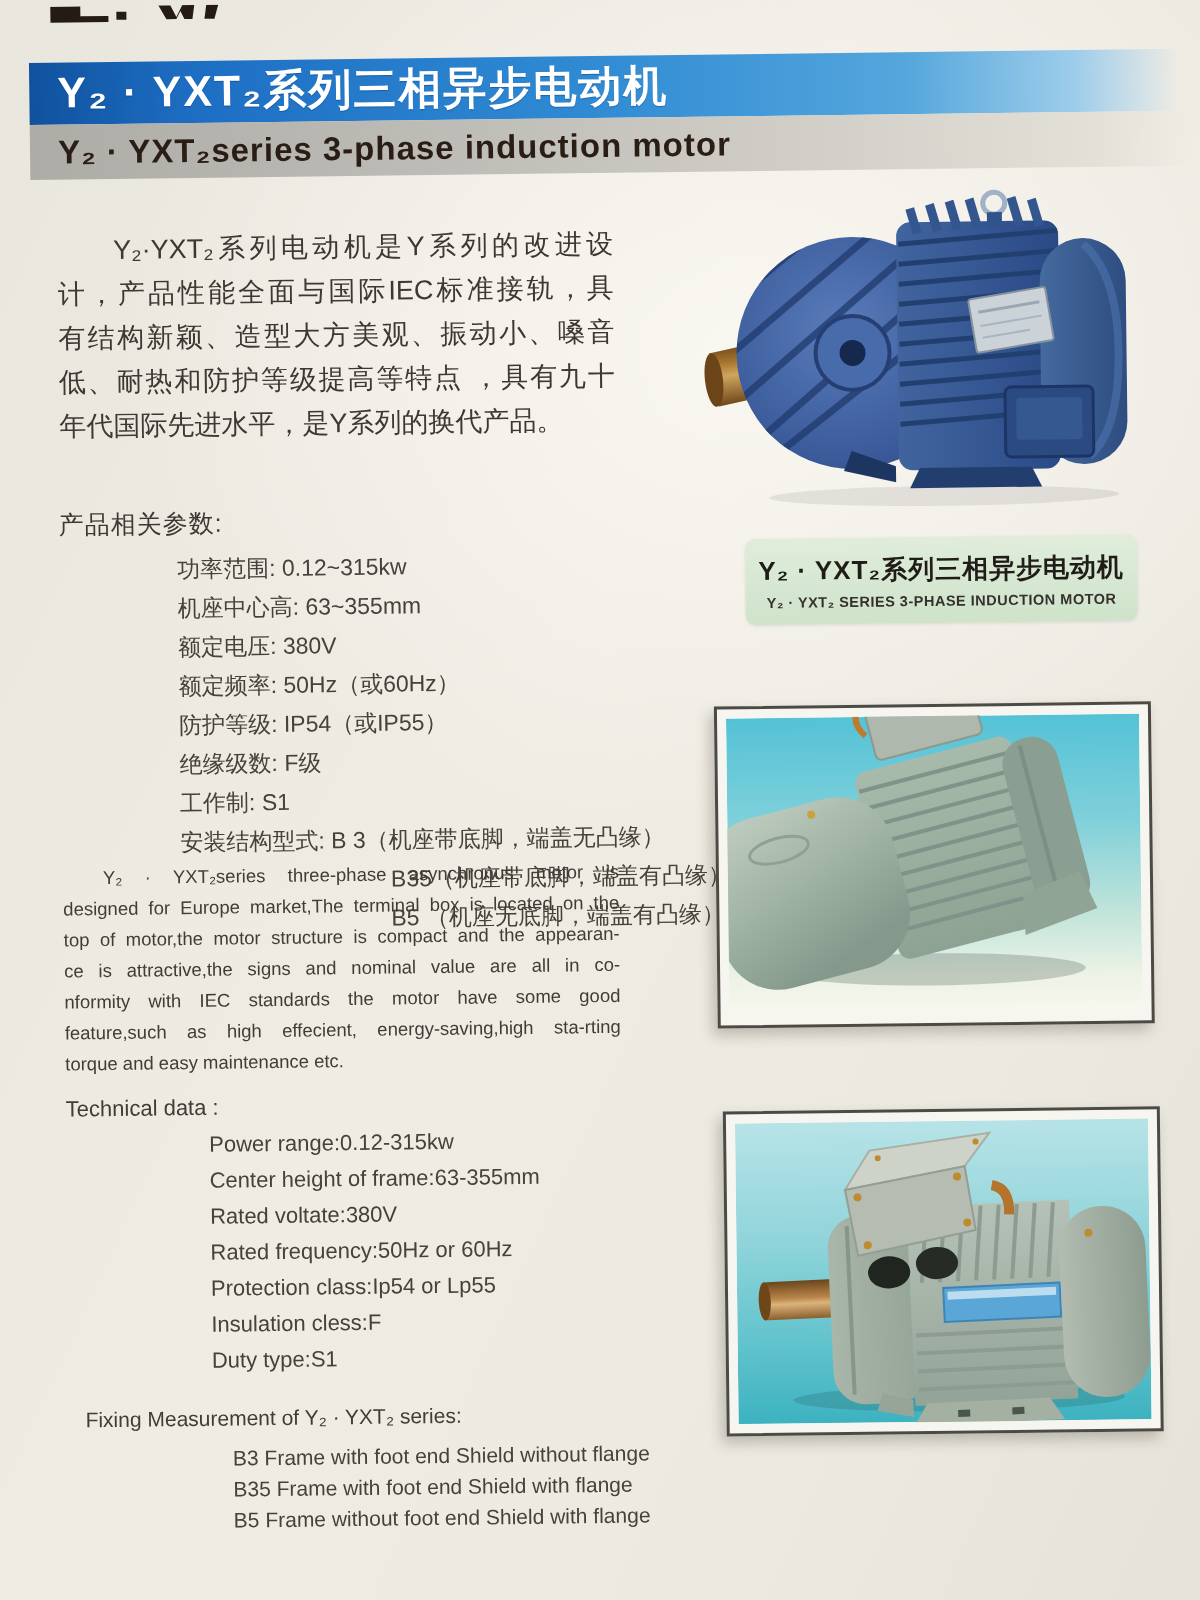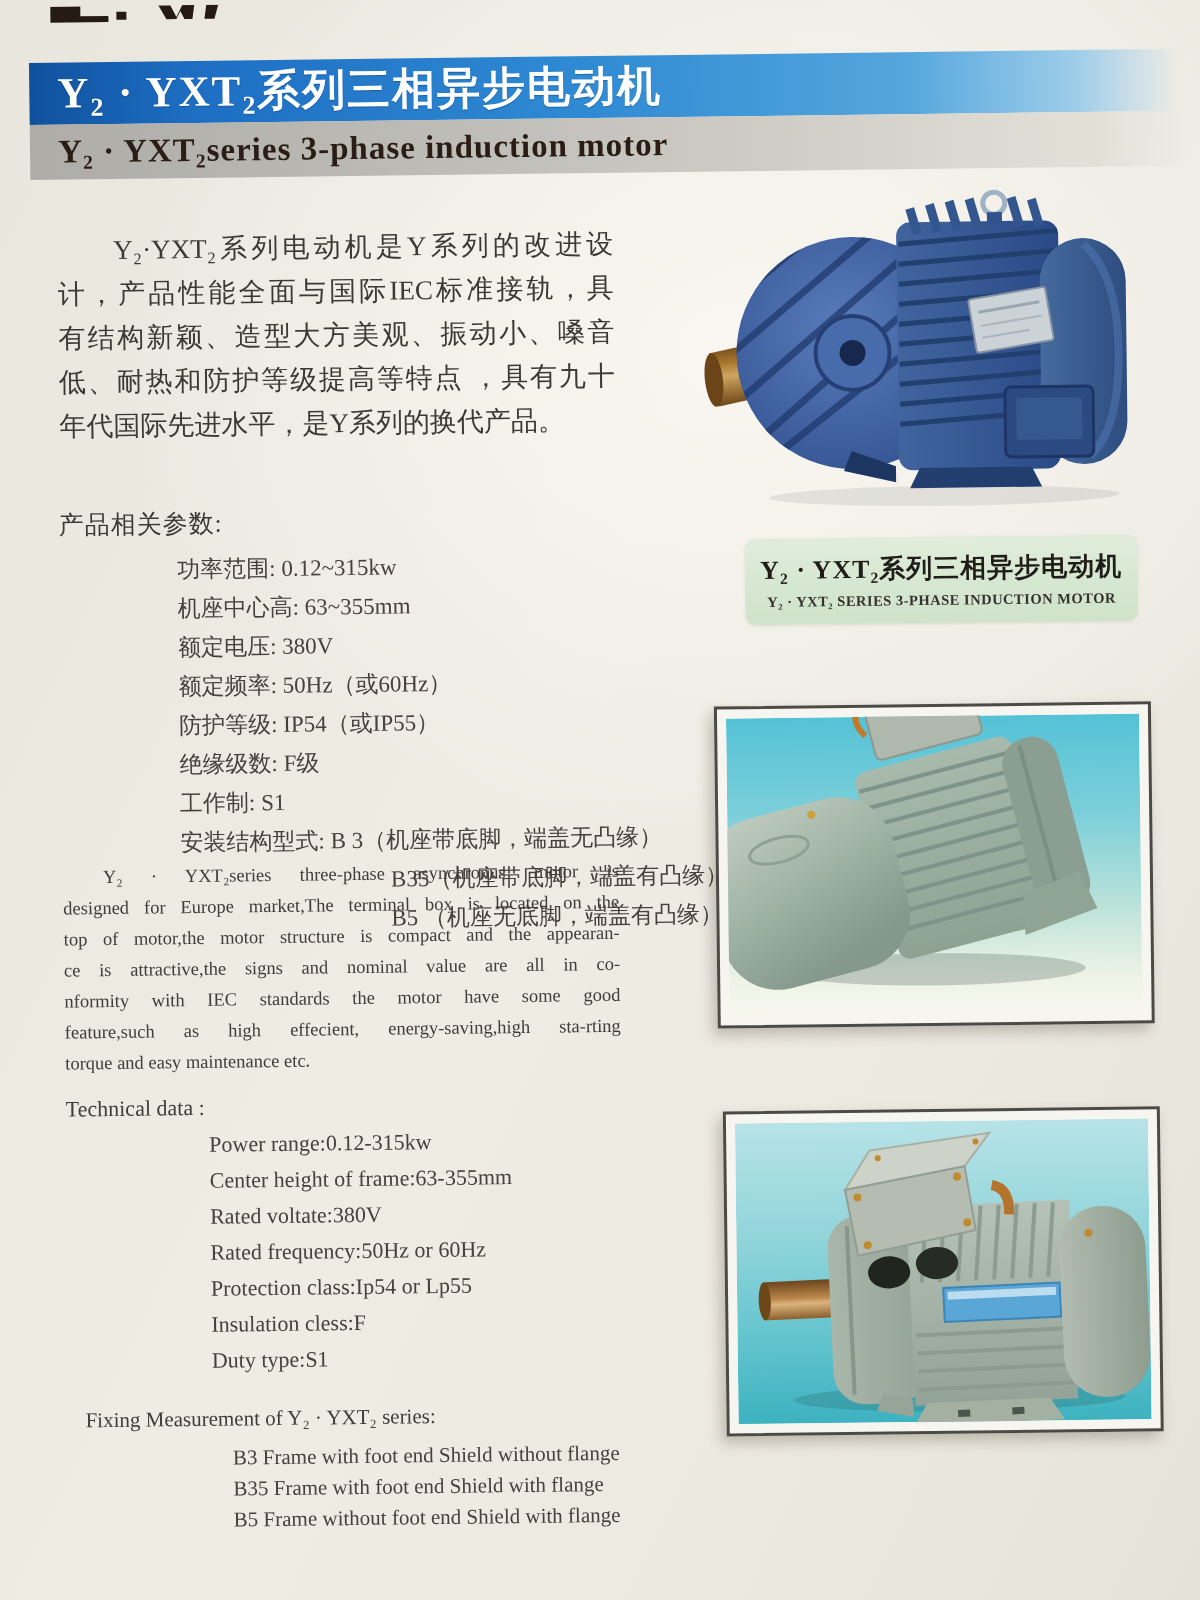--- a/index.html
+++ b/index.html
@@ -1,18 +1,18 @@
 <!DOCTYPE html>
 <html><head>
 <meta charset="utf-8">
 <style>
   html,body{margin:0;padding:0;}
   #page{
     position:relative;width:1200px;height:1600px;overflow:hidden;
-    font-family:Liberation Serif, serif;
+    font-family:Liberation Sans, sans-serif;
     background:
       radial-gradient(900px 700px at 62% 22%, rgba(250,248,242,.9), rgba(250,248,242,0) 70%),
       linear-gradient(115deg,#e9e6de 0%,#efece4 45%,#ece9e1 75%,#e5e2d9 100%);
     color:#3c3833;
   }
   .tilt{position:absolute;left:0;top:0;width:1200px;height:1600px;
     transform:rotate(-0.7deg);transform-origin:600px 800px;}
   .abs{position:absolute;}
   
   .band-blue{left:38px;top:56px;width:1150px;height:62px;

